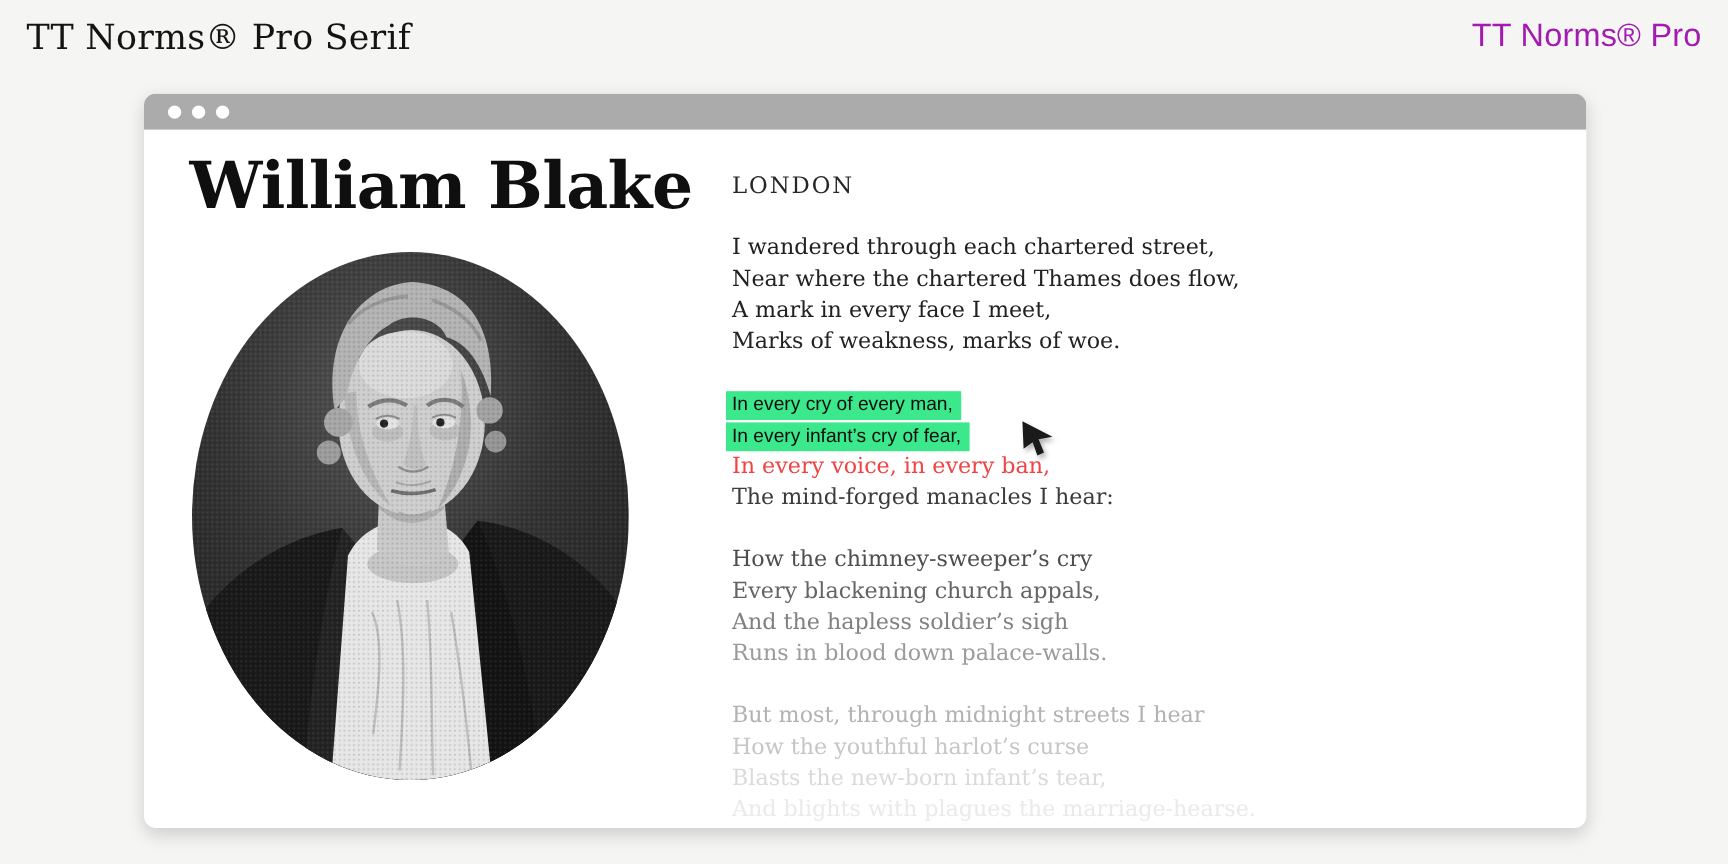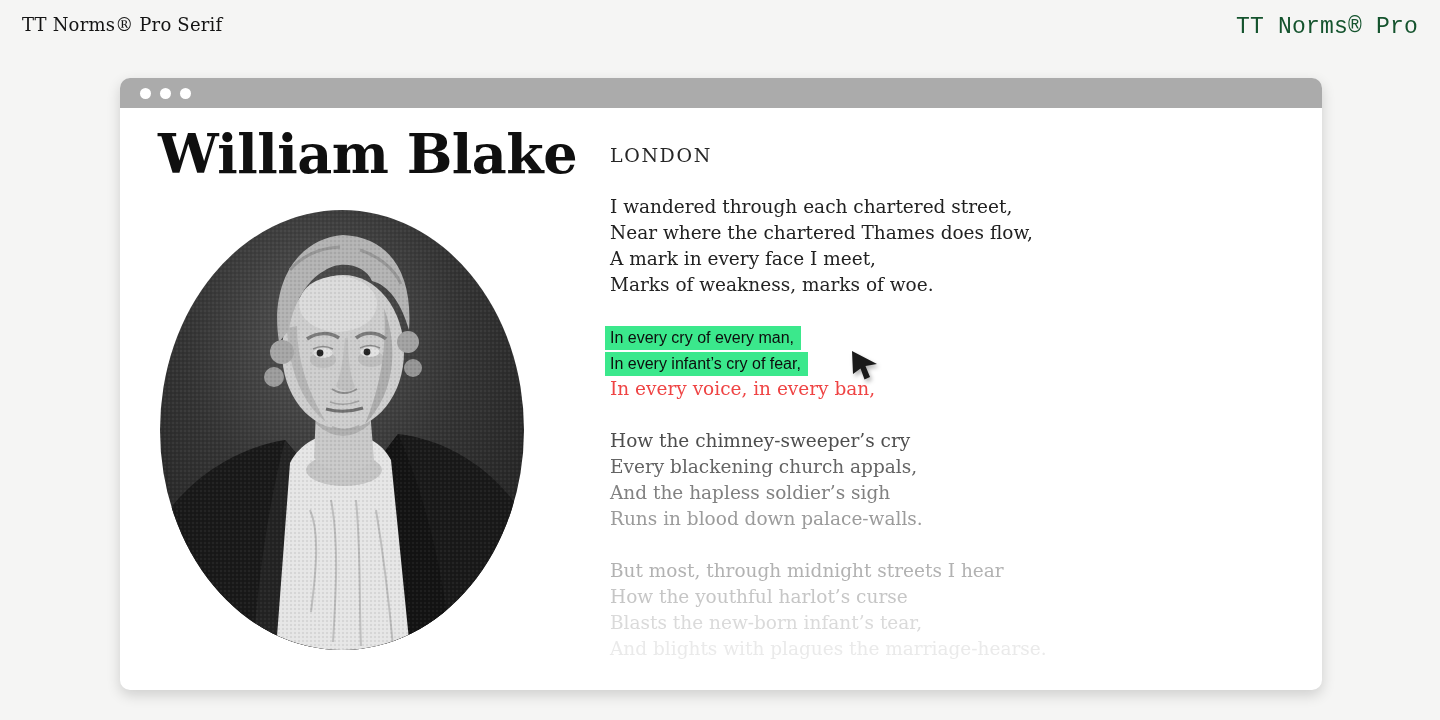--- a/index.html
+++ b/index.html
@@ -2,24 +2,24 @@
 <html><head>
 <meta charset="utf-8">
 <style>
   * { margin:0; padding:0; box-sizing:border-box; }
   html,body { width:1440px; height:720px; overflow:hidden; }
   body { font-family:"Liberation Sans", sans-serif; position:relative; }
 
   
   .page-header { position:absolute; top:0; left:0; width:1440px; padding:14px 22px 0 22px;
                  display:flex; justify-content:space-between; align-items:flex-start; }
-  .brand-serif { font-family:"DejaVu Serif", serif; font-size:18px; font-weight:500;
+  .brand-serif { font-family:"DejaVu Serif", serif; font-size:29px; font-weight:500;
                  color:#141414; letter-spacing:.2px; }
-  .brand-sans  { font-family:Liberation Mono, monospace; font-size:23px; font-weight:400;
-                 color:#14532d; letter-spacing:.2px; }
+  .brand-sans  { font-family:Liberation Sans, sans-serif; font-size:27px; font-weight:400;
+                 color:#a21caf; letter-spacing:.2px; }
 
   
   .browser-window { position:absolute; left:120px; top:78px; width:1202px; height:612px;
                     background:#ffffff; border-radius:10px; overflow:hidden;
                     box-shadow:0 5px 14px rgba(0,0,0,.16); }
   .titlebar { height:30px; display:flex; align-items:center; padding-left:20px; }
   .dot { width:11px; height:11px; border-radius:50%; background:#ffffff; margin-right:9px; }
   .window-content { position:relative; width:100%; height:582px;padding-left:19px; }
 
   
@@ -153,20 +153,23 @@
           <div class="stanza">
             <div class="poem-line">
     <span class="line-text hl" style="color: rgb(13, 13, 13); background-color: rgb(59, 232, 140);">In every cry of every man,</span>
   </div>
             <div class="poem-line">
     <span class="line-text hl" style="color: rgb(13, 13, 13); background-color: rgb(59, 232, 140);">In every infant’s cry of fear,</span>
   </div>
             <div class="poem-line">
     <span class="line-text" style="color: #ef4444;">In every voice, in every ban,</span>
   </div>
+            <div class="poem-line">
+    <span class="line-text" style="color: rgb(59, 59, 59);">The mind-forged manacles I hear:</span>
+  </div>
           </div>
           <div class="stanza">
             <div class="poem-line">
     <span class="line-text" style="color: rgb(78, 78, 78);">How the chimney-sweeper’s cry</span>
   </div>
             <div class="poem-line">
     <span class="line-text" style="color: rgb(100, 100, 100);">Every blackening church appals,</span>
   </div>
             <div class="poem-line">
     <span class="line-text" style="color: rgb(129, 129, 129);">And the hapless soldier’s sigh</span>

